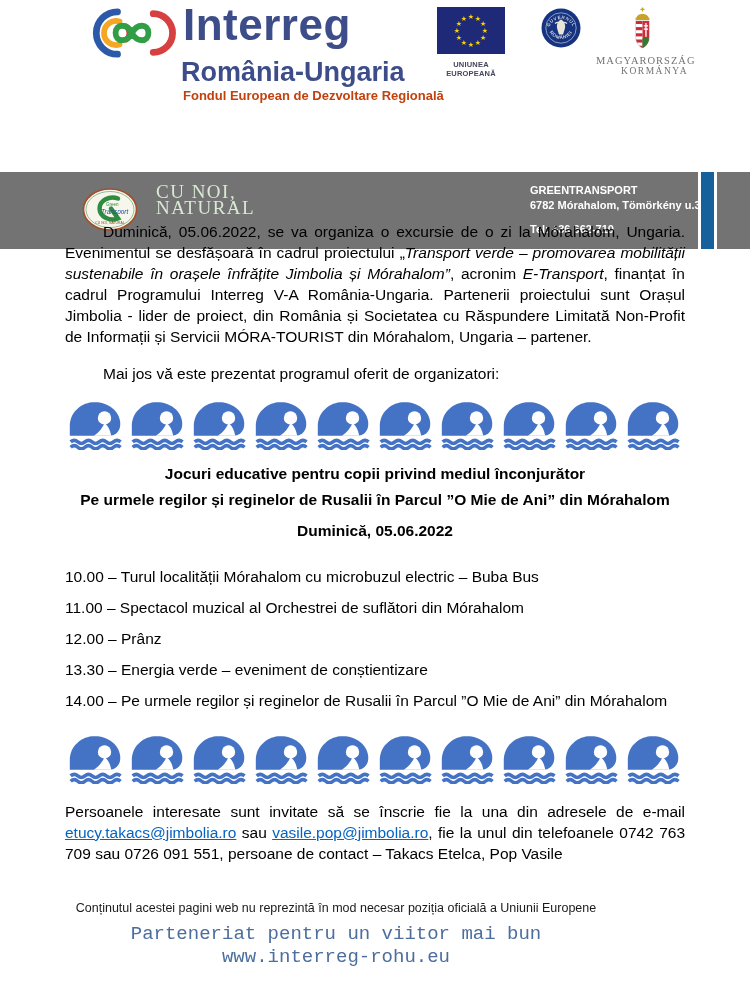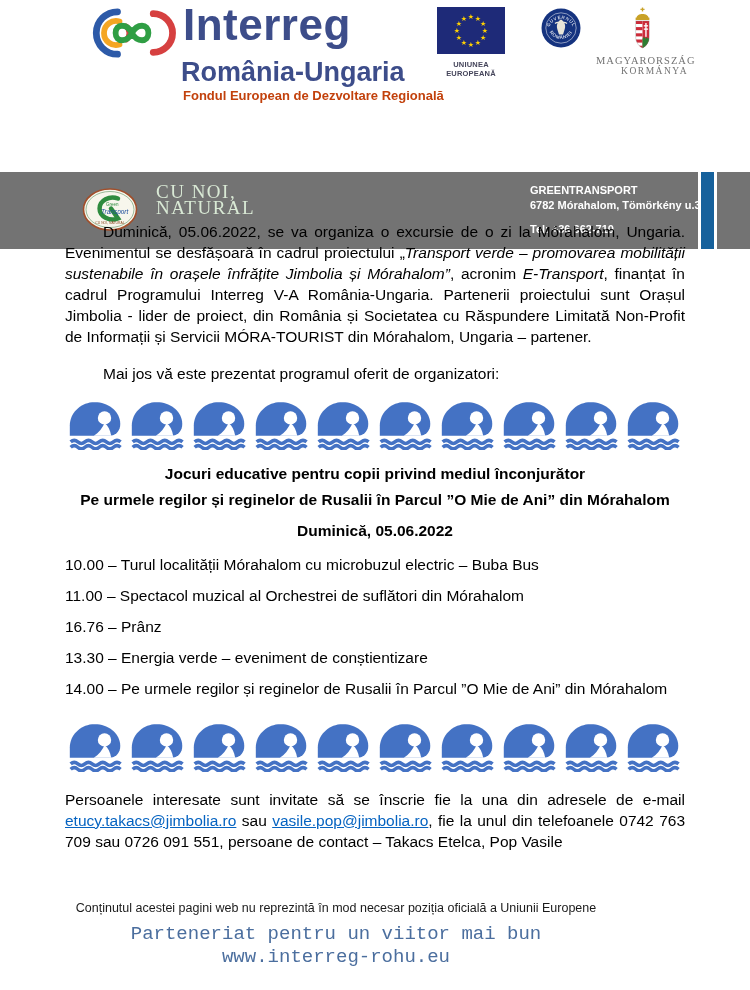--- a/index.html
+++ b/index.html
@@ -43,21 +43,21 @@
   .italic{font-style:italic;}
   a.email-link{color:#0563c1;text-decoration:underline;cursor:pointer;}
   .intro{margin-top:14px;}
   .more-line{margin-top:14px;text-align:left;}
   .wave-row{display:flex;justify-content:center;gap:5px;margin-top:16px;height:52px;}
   .wave-row .wave{width:57px;height:50px;}
   .wave-row.second{margin-top:24px;}
   .heading{font-weight:700;font-size:15.5px;text-align:center;margin-top:13px;}
   .heading.first{margin-top:8px;}
   .schedule-item{font-size:15.5px;line-height:18px;margin-top:13px;text-align:left;}
-  .schedule-item.first{margin-top:16px;}
+  .schedule-item.first{margin-top:28px;}
   .contact{margin-top:15px;}
 
   
   .footer{position:absolute;left:0;top:901px;width:672px;text-align:center;}
   .disclaimer{font-size:12.5px;color:#1a1a1a;}
   .slogan-line{margin-top:8px;font-family:"Liberation Mono",monospace;font-size:19px;color:#4b6e9e;}
   .website-line{margin-top:1px;font-family:"Liberation Mono",monospace;font-size:19px;color:#4b6e9e;}
 
   .defs-hidden{position:absolute;width:0;height:0;overflow:hidden;}
 </style>
@@ -211,21 +211,21 @@
           <use href="#wave-shape" xlink:href="#wave-shape"></use>
         </svg>
       </div>
 
     <div class="heading">Jocuri educative pentru copii privind mediul înconjurător</div>
     <div class="heading first">Pe urmele  regilor și reginelor de Rusalii în Parcul ”O Mie de Ani” din Mórahalom</div>
     <div class="heading">Duminică, 05.06.2022</div>
 
     <div class="schedule-item first">10.00 – Turul localității Mórahalom cu microbuzul electric – Buba Bus</div>
     <div class="schedule-item">11.00 – Spectacol muzical al Orchestrei de suflători din Mórahalom</div>
-    <div class="schedule-item">16.76 – Prânz</div>
+    <div class="schedule-item">12.00 – Prânz</div>
     <div class="schedule-item">13.30 – Energia verde – eveniment de conștientizare</div>
     <div class="schedule-item">14.00 – Pe urmele regilor și reginelor de Rusalii în Parcul ”O Mie de Ani” din Mórahalom</div>
 
     <div class="wave-row second">
         <svg class="wave" viewBox="0 0 64 56">
           <use href="#wave-shape" xlink:href="#wave-shape"></use>
         </svg>
         <svg class="wave" viewBox="0 0 64 56">
           <use href="#wave-shape" xlink:href="#wave-shape"></use>
         </svg>

